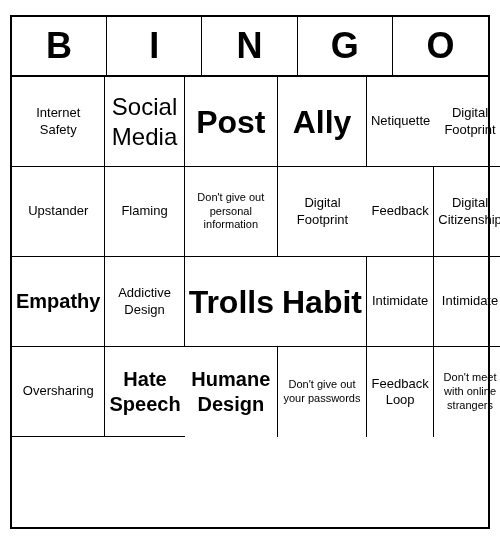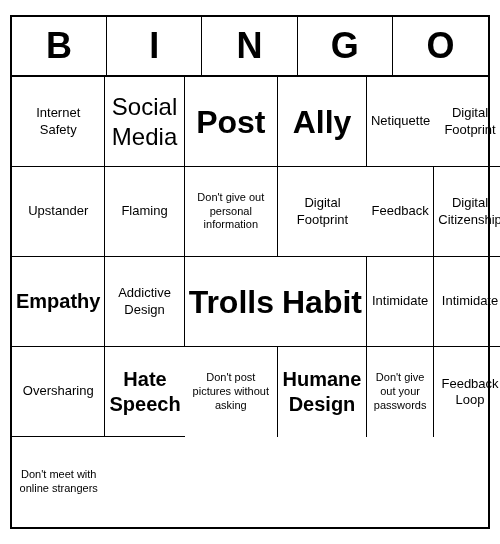--- a/index.html
+++ b/index.html
@@ -120,23 +120,20 @@
       </div>
       <div class="bingo-cell">
         <span>Intimidate</span>
       </div>
       <div class="bingo-cell">
         <span>Oversharing</span>
       </div>
       <div class="bingo-cell" style="font-size: 20px; font-weight: bold;">
         <span>Hate Speech</span>
       </div>
-      <div class="bingo-cell" style="font-size: 11px;">
-        <span>Don't post pictures without asking</span>
-      </div>
       <div class="bingo-cell" style="font-size: 20px; font-weight: bold;">
         <span>Humane Design</span>
       </div>
       <div class="bingo-cell" style="font-size: 11px;">
         <span>Don't give out your passwords</span>
       </div>
       <div class="bingo-cell">
         <span>Feedback Loop</span>
       </div>
       <div class="bingo-cell" style="font-size: 11px;">

